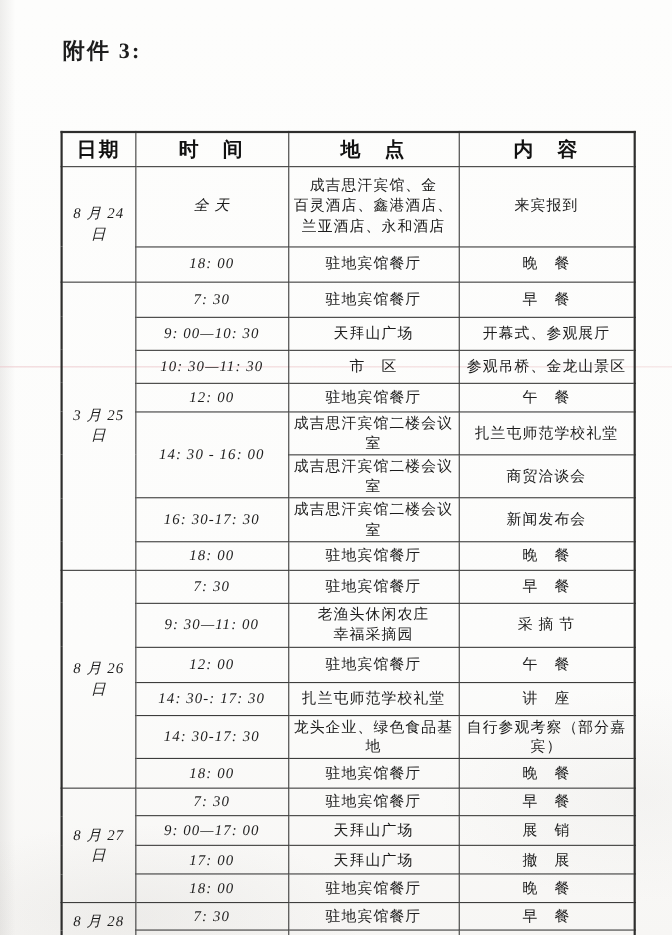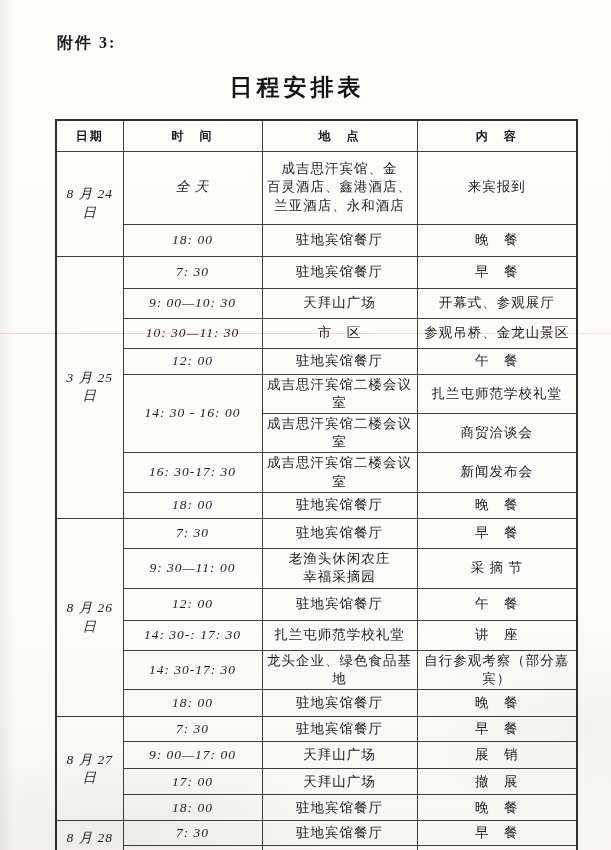--- a/index.html
+++ b/index.html
@@ -17,21 +17,21 @@
       radial-gradient(ellipse 260px 140px at 95% 85%, rgba(200,198,194,0.12), rgba(0,0,0,0) 70%),
       linear-gradient(180deg,#fdfdfc 0%,#fcfcfb 70%,#f7f6f4 100%);
     color:#1d1d1d;
   }
   .edge-shade{
     position:absolute;left:0;top:0;width:14px;height:850px;
     background:linear-gradient(90deg, rgba(180,178,175,0.22), rgba(0,0,0,0));
   }
   .attachment{
     position:absolute;left:57px;top:33px;
-    font-size:16px;font-weight:bold;letter-spacing:2px;
+    font-size:20px;font-weight:bold;letter-spacing:2px;
   }
   .title{
     position:absolute;left:0;top:72px;width:594px;margin:0;
     text-align:center;
     font-family:"DejaVu Sans","Liberation Sans",sans-serif;
     font-size:23px;font-weight:bold;letter-spacing:4px;color:#151515;
   }
   .scan-line{
     position:absolute;left:0;top:333px;width:611px;height:1px;
     background:linear-gradient(90deg,#edc9cd 0%,#f0d2d4 60%,#f3dcdd 100%);
@@ -47,32 +47,31 @@
     border:1px solid #3d3d3c;
     text-align:center;vertical-align:middle;
     padding:1px 2px;
     line-height:1.35;
     letter-spacing:1px;
     white-space:pre-line;
     overflow:hidden;
   }
   table.schedule{border:2px solid #2e2e2d;}
   table.schedule th{
-    font-size:12px;font-weight:bold;letter-spacing:2px;color:#111;
+    font-size:18px;font-weight:bold;letter-spacing:2px;color:#111;
   }
   td.time{letter-spacing:1.5px;font-style:italic;}
   td.date{letter-spacing:0.5px;font-style:italic;}
 </style>
 </head>
 <body>
 
 <div class="paper">
   <div class="edge-shade"></div>
   <div class="attachment">附件 3:</div>
-  <h1 class="title">日程安排表</h1>
   <div class="scan-line"></div>
 
   <table class="schedule">
     <colgroup>
       <col style="width:67px">
         <col style="width:139px">
         <col style="width:155px">
         <col style="width:160px">
     </colgroup>
     <tbody>

